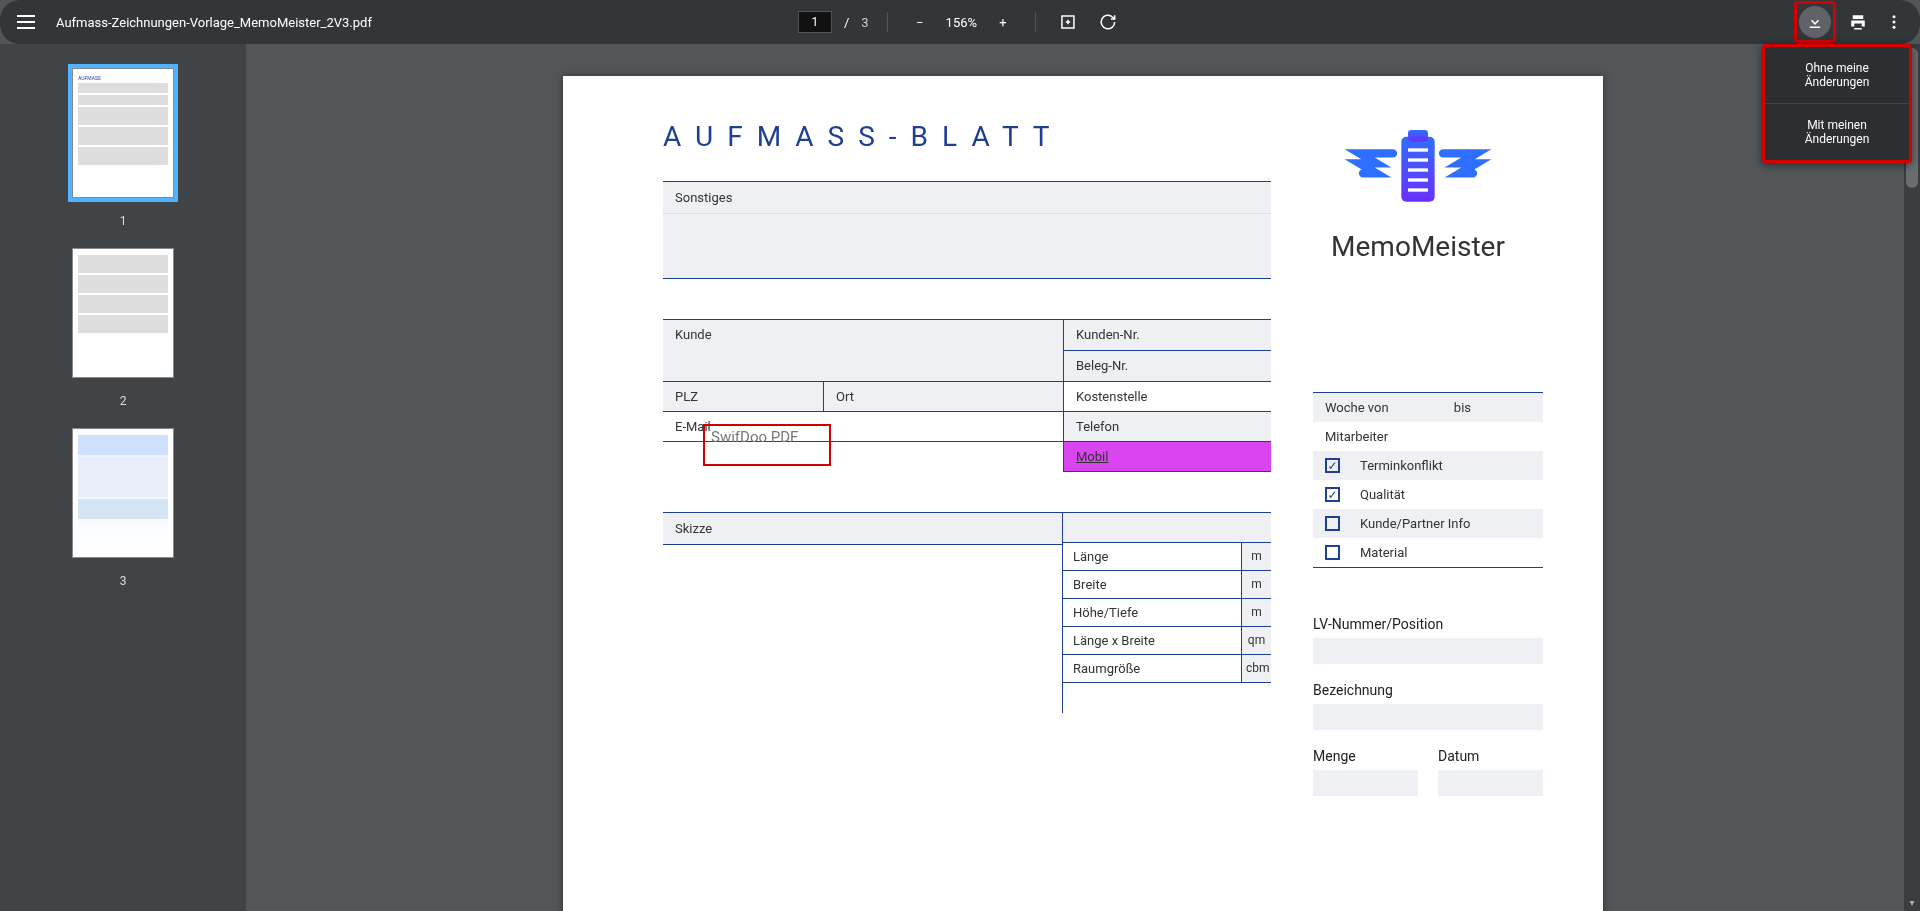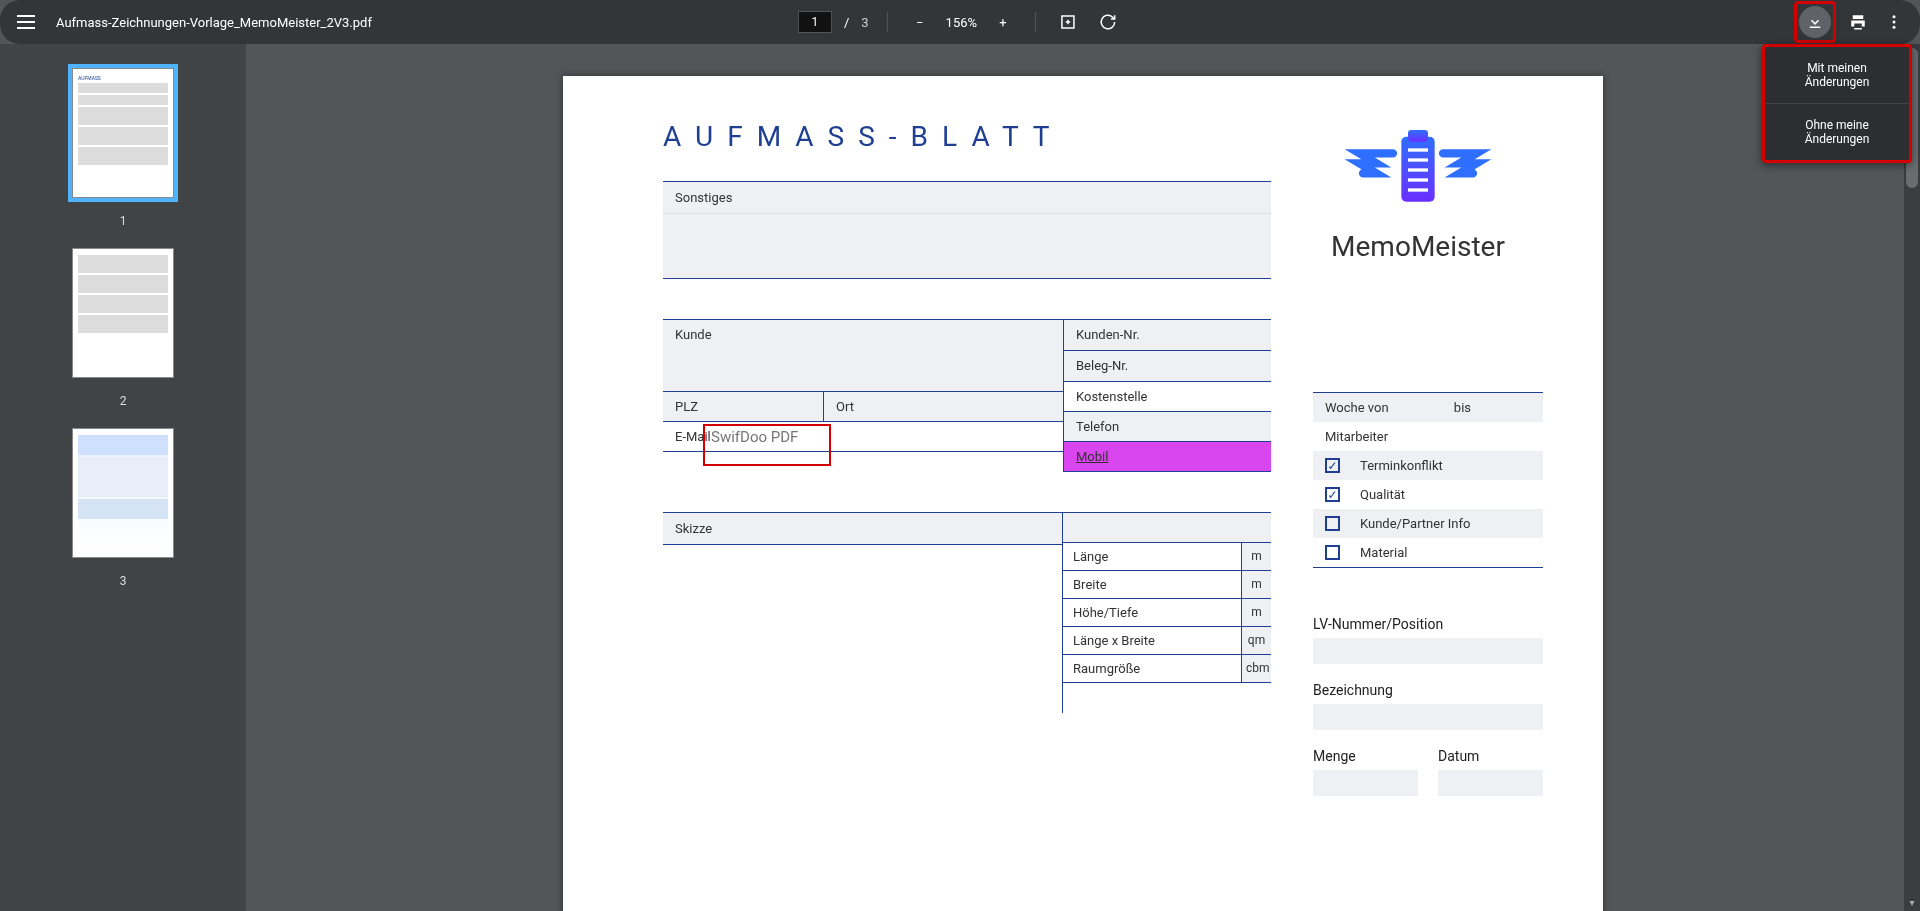--- a/index.html
+++ b/index.html
@@ -73,21 +73,21 @@
   .logo-text { font-size:28px; color:#333; font-weight:400;}
   
   .cust-table { display:flex; border-top:1px solid #1f3f94; width:608px;}
   .cust-left { width:400px;}
   .cust-right { width:208px;}
   .cust-row { display:flex; border-bottom:1px solid #1f3f94;}
   .cust-cell { padding:7px 12px; font-size:13px; background:#eef0f3;}
   .cust-label { width:110px; background:#fff;}
   .cust-val { flex:1;}
   .cust-right .cust-row { border-left:1px solid #1f3f94;}
-  .kunde-big { height:72px;}
+  .kunde-big { height:62px;}
   
   .info-box { position:absolute; right:60px; top:316px; width:230px; border-top:1px solid #1f3f94; border-bottom:1px solid #1f3f94;}
   .info-row { display:flex; padding:7px 12px; font-size:13px; align-items:center; gap:20px;}
   .info-row.grey { background:#eef0f3;}
   .chk { width:15px; height:15px; border:2px solid #1f3f94; display:inline-flex; align-items:center; justify-content:center;}
   .chk.checked::after { content:"✓"; color:#1f3f94; font-size:12px; line-height:1;}
   
   .skizze-wrap { display:flex; margin-top:40px;}
   .skizze-left { width:400px; border-top:1px solid #1f3f94; border-right:1px solid #1f3f94;}
   .skizze-head { padding:8px 12px; background:#eef0f3; font-size:13px; border-bottom:1px solid #1f3f94;}
@@ -165,22 +165,22 @@
       <svg width="18" height="18" viewBox="0 0 24 24" fill="#fff">
           <circle cx="12" cy="5" r="2"></circle>
           <circle cx="12" cy="12" r="2"></circle>
           <circle cx="12" cy="19" r="2"></circle>
         </svg>
     </div>
   </div>
 </div>
 
 <div class="dropdown">
+  <div class="dropdown-item">Ohne meine Änderungen</div>
   <div class="dropdown-item">Mit meinen Änderungen</div>
-  <div class="dropdown-item">Ohne meine Änderungen</div>
 </div>
 
 <div class="main">
 
   <div class="thumb-panel">
     <div class="thumb active">
       <div class="thumb-inner">
         <div style="height:6px;color:#1f3f94;font-size:5px;">AUFMASS</div>
         <div class="thumb-box"></div>
         <div class="thumb-box"></div>

